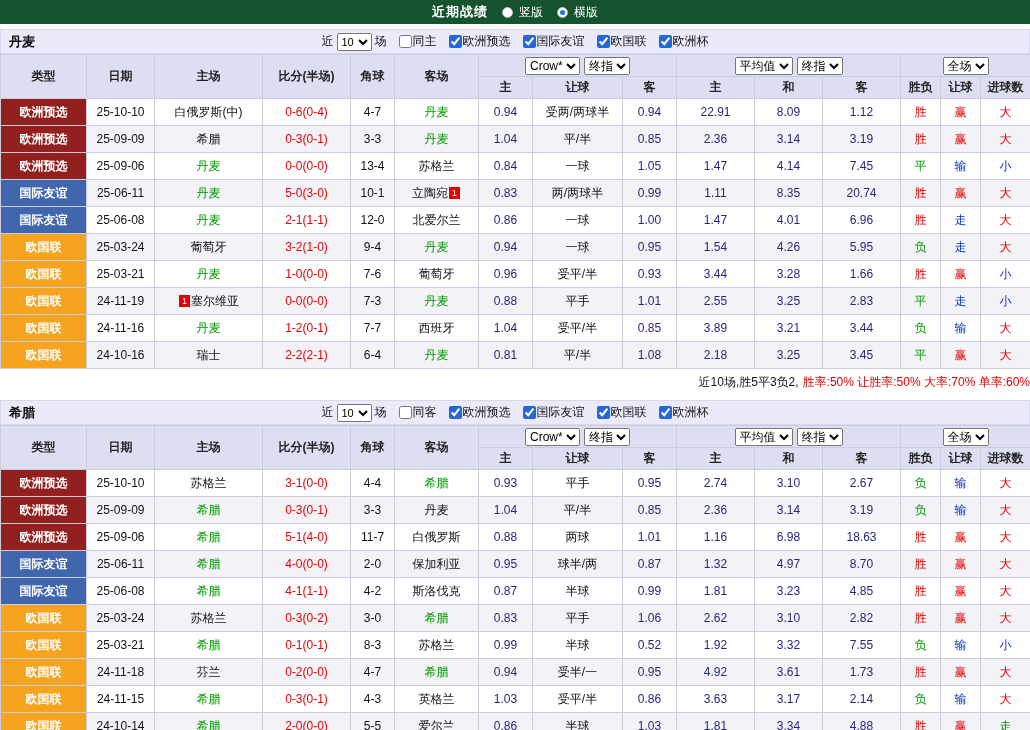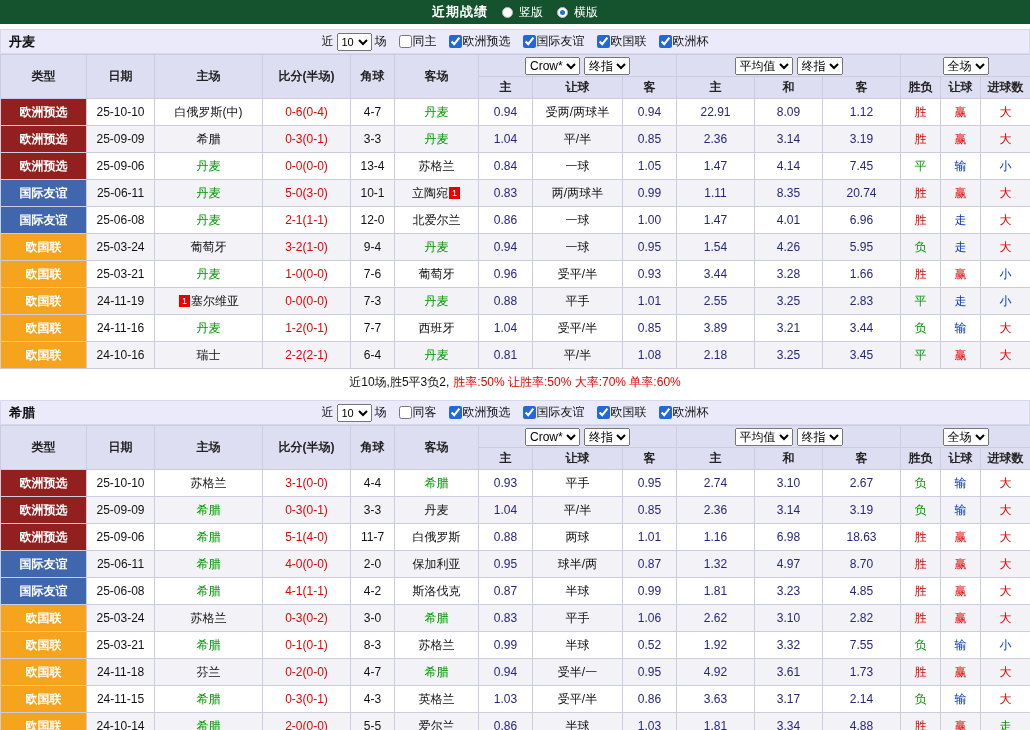--- a/index.html
+++ b/index.html
@@ -30,21 +30,21 @@
   td.type.pre{background:#92201e;}
   td.type.fri{background:#4066ae;}
   td.type.nat{background:#f6a41e;}
   .score{color:#e60000;margin-left:32px;}
   .odds{color:#26267e;}
   .hl{color:#009900;}
   .r{color:#e60000;}
   .g{color:#009900;}
   .b{color:#0033cc;}
   .badge{display:inline-block;background:#e60000;color:#fff;width:11px;height:12px;line-height:12px;font-size:9px;margin:0 1px;vertical-align:1px;}
-  .summary{text-align:center;padding:5px 0 4px;}
+  .summary{text-align:right;padding:5px 0 4px;}
   .sum-rates{color:#e60000;margin-left:4px;}
 </style>
 </head>
 <body>
 
 <div class="topbar">
   <span class="title">近期战绩</span>
   <span class="radio">
     <span class="dot"></span>
     <span>竖版</span>

